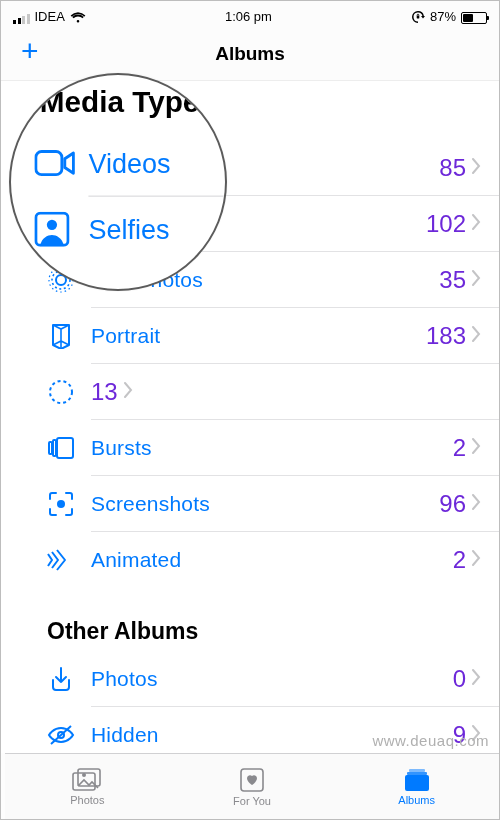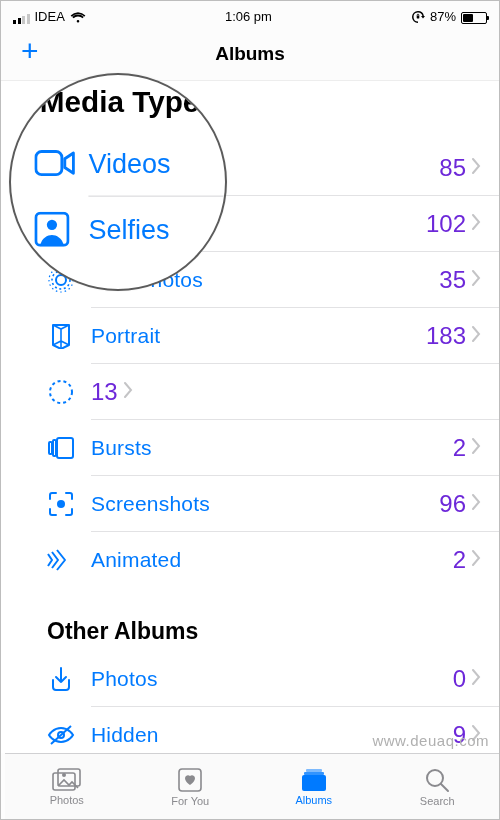--- a/index.html
+++ b/index.html
@@ -329,26 +329,17 @@
     <div class="tab active">
       <span>
         <svg width="30" height="24" viewBox="0 0 30 24">
             <rect x="3" y="7" width="24" height="16" rx="2" fill="#007aff"></rect>
             <rect x="5" y="4" width="20" height="3" rx="1" fill="#007aff" opacity="0.8"></rect>
             <rect x="7" y="1" width="16" height="3" rx="1" fill="#007aff" opacity="0.5"></rect>
           </svg>
       </span>
       <span>Albums</span>
     </div>
-    <div class="tab">
-      <span>
-        <svg width="26" height="26" viewBox="0 0 26 26">
-            <circle cx="11" cy="11" r="8" fill="none" stroke="#8a8a8e" stroke-width="2"></circle>
-            <line x1="17" y1="17" x2="24" y2="24" stroke="#8a8a8e" stroke-width="2" stroke-linecap="round"></line>
-          </svg>
-      </span>
-      <span>Search</span>
-    </div>
   </div>
 
   <div class="wm">www.deuaq.com</div>
 
 </div>
 
 </body></html>

